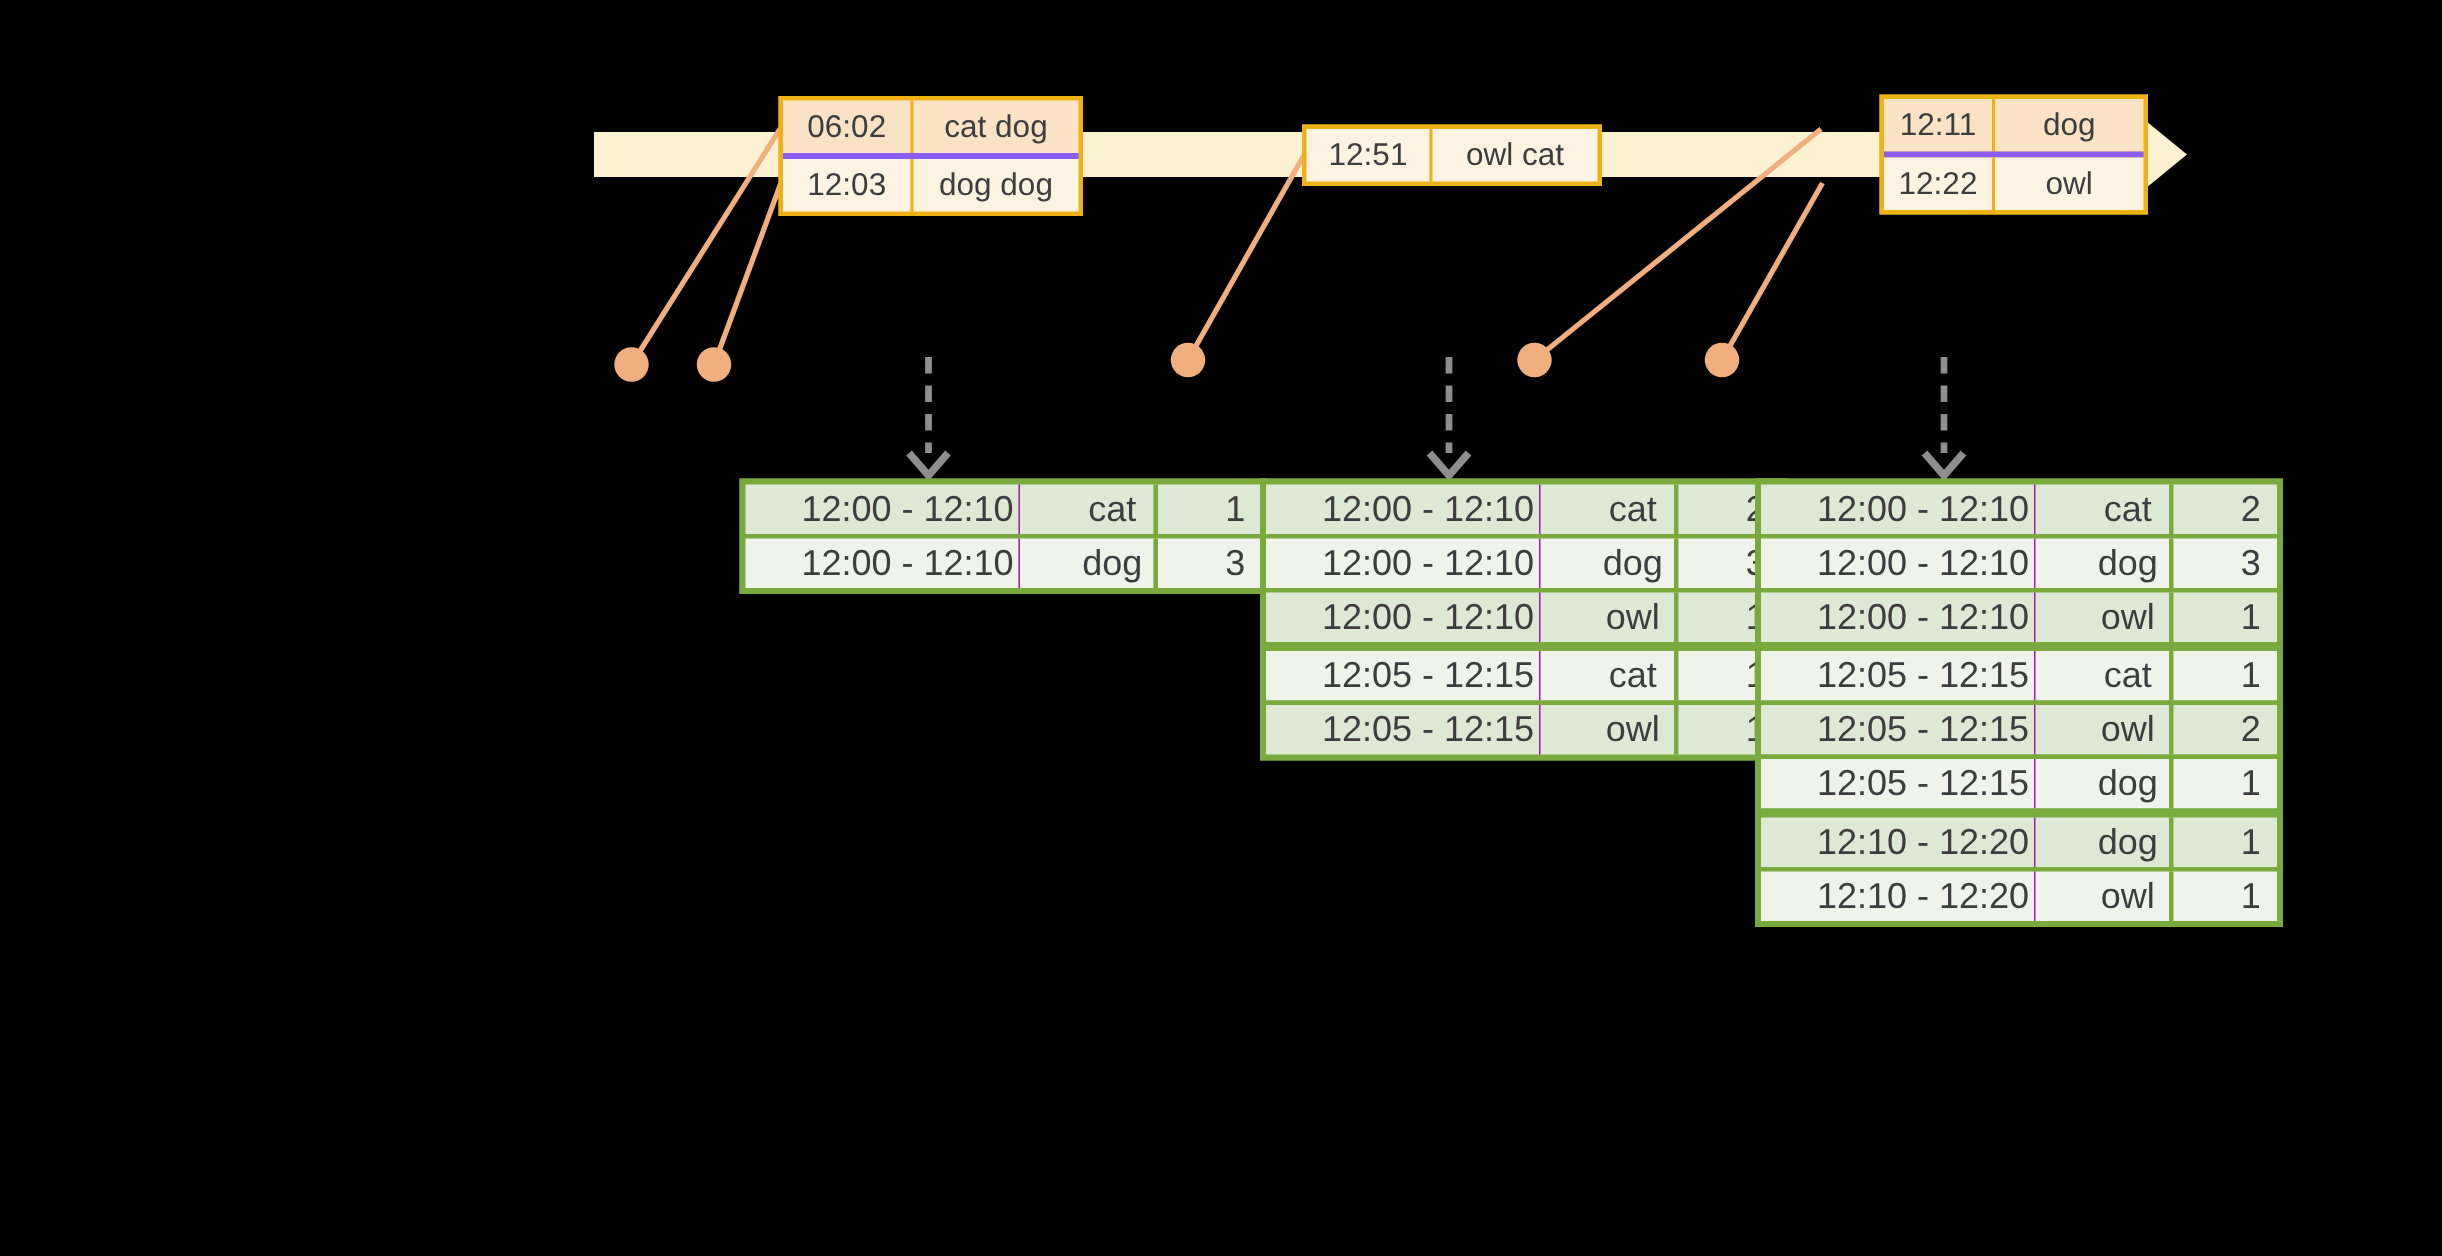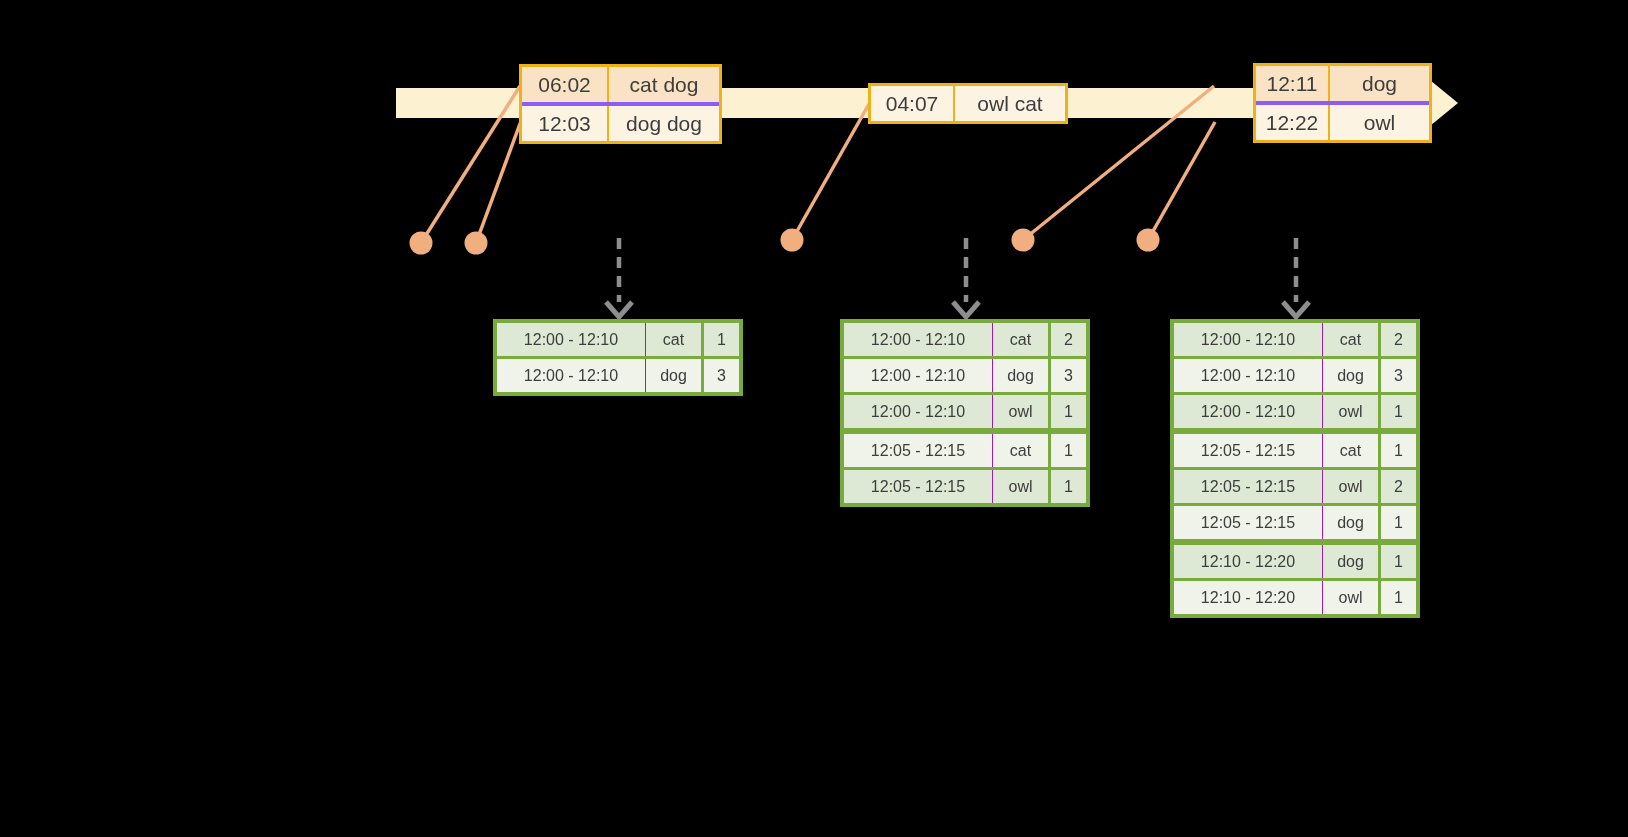--- a/index.html
+++ b/index.html
@@ -30,21 +30,21 @@
   
   .rtable {
     position:absolute; z-index:2; display:flex; flex-direction:column;
     border:4px solid #79aa3d; background:#79aa3d;
   }
   .rrow { display:flex; }
   .rrow + .rrow { border-top:3px solid #79aa3d; }
   .rrow.gsep { border-top:6px solid #79aa3d; }
   .rcell {
     height:33px; line-height:33px; text-align:center;
-    font-size:16px; color:#3d3d3d; white-space:nowrap;
+    font-size:24px; color:#3d3d3d; white-space:nowrap;padding-left:34px;
   }
   .rcell.window { width:148px; }
   .rcell.word   { width:55px; border-left:1px solid #a21caf; }
   .rcell.count  { width:35px; border-left:3px solid #79aa3d; }
   .dark  { background:#dde9d4; }
   .light { background:#eff3ea; }
 </style>
 </head>
 <body>
 
@@ -87,21 +87,21 @@
       <div class="ecell words edark">cat dog</div>
     </div>
     <div class="erow">
       <div class="ecell time elight">12:03</div>
       <div class="ecell words elight">dog dog</div>
     </div>
   </div>
 
   <div class="etable et2" style="left:868px; top:83px;">
     <div class="erow">
-      <div class="ecell time elight">04:07</div>
+      <div class="ecell time elight">12:51</div>
       <div class="ecell words elight">owl cat</div>
     </div>
   </div>
 
   <div class="etable et3" style="left:1253px; top:63px;">
     <div class="erow">
       <div class="ecell time edark">12:11</div>
       <div class="ecell words edark">dog</div>
     </div>
     <div class="erow">

